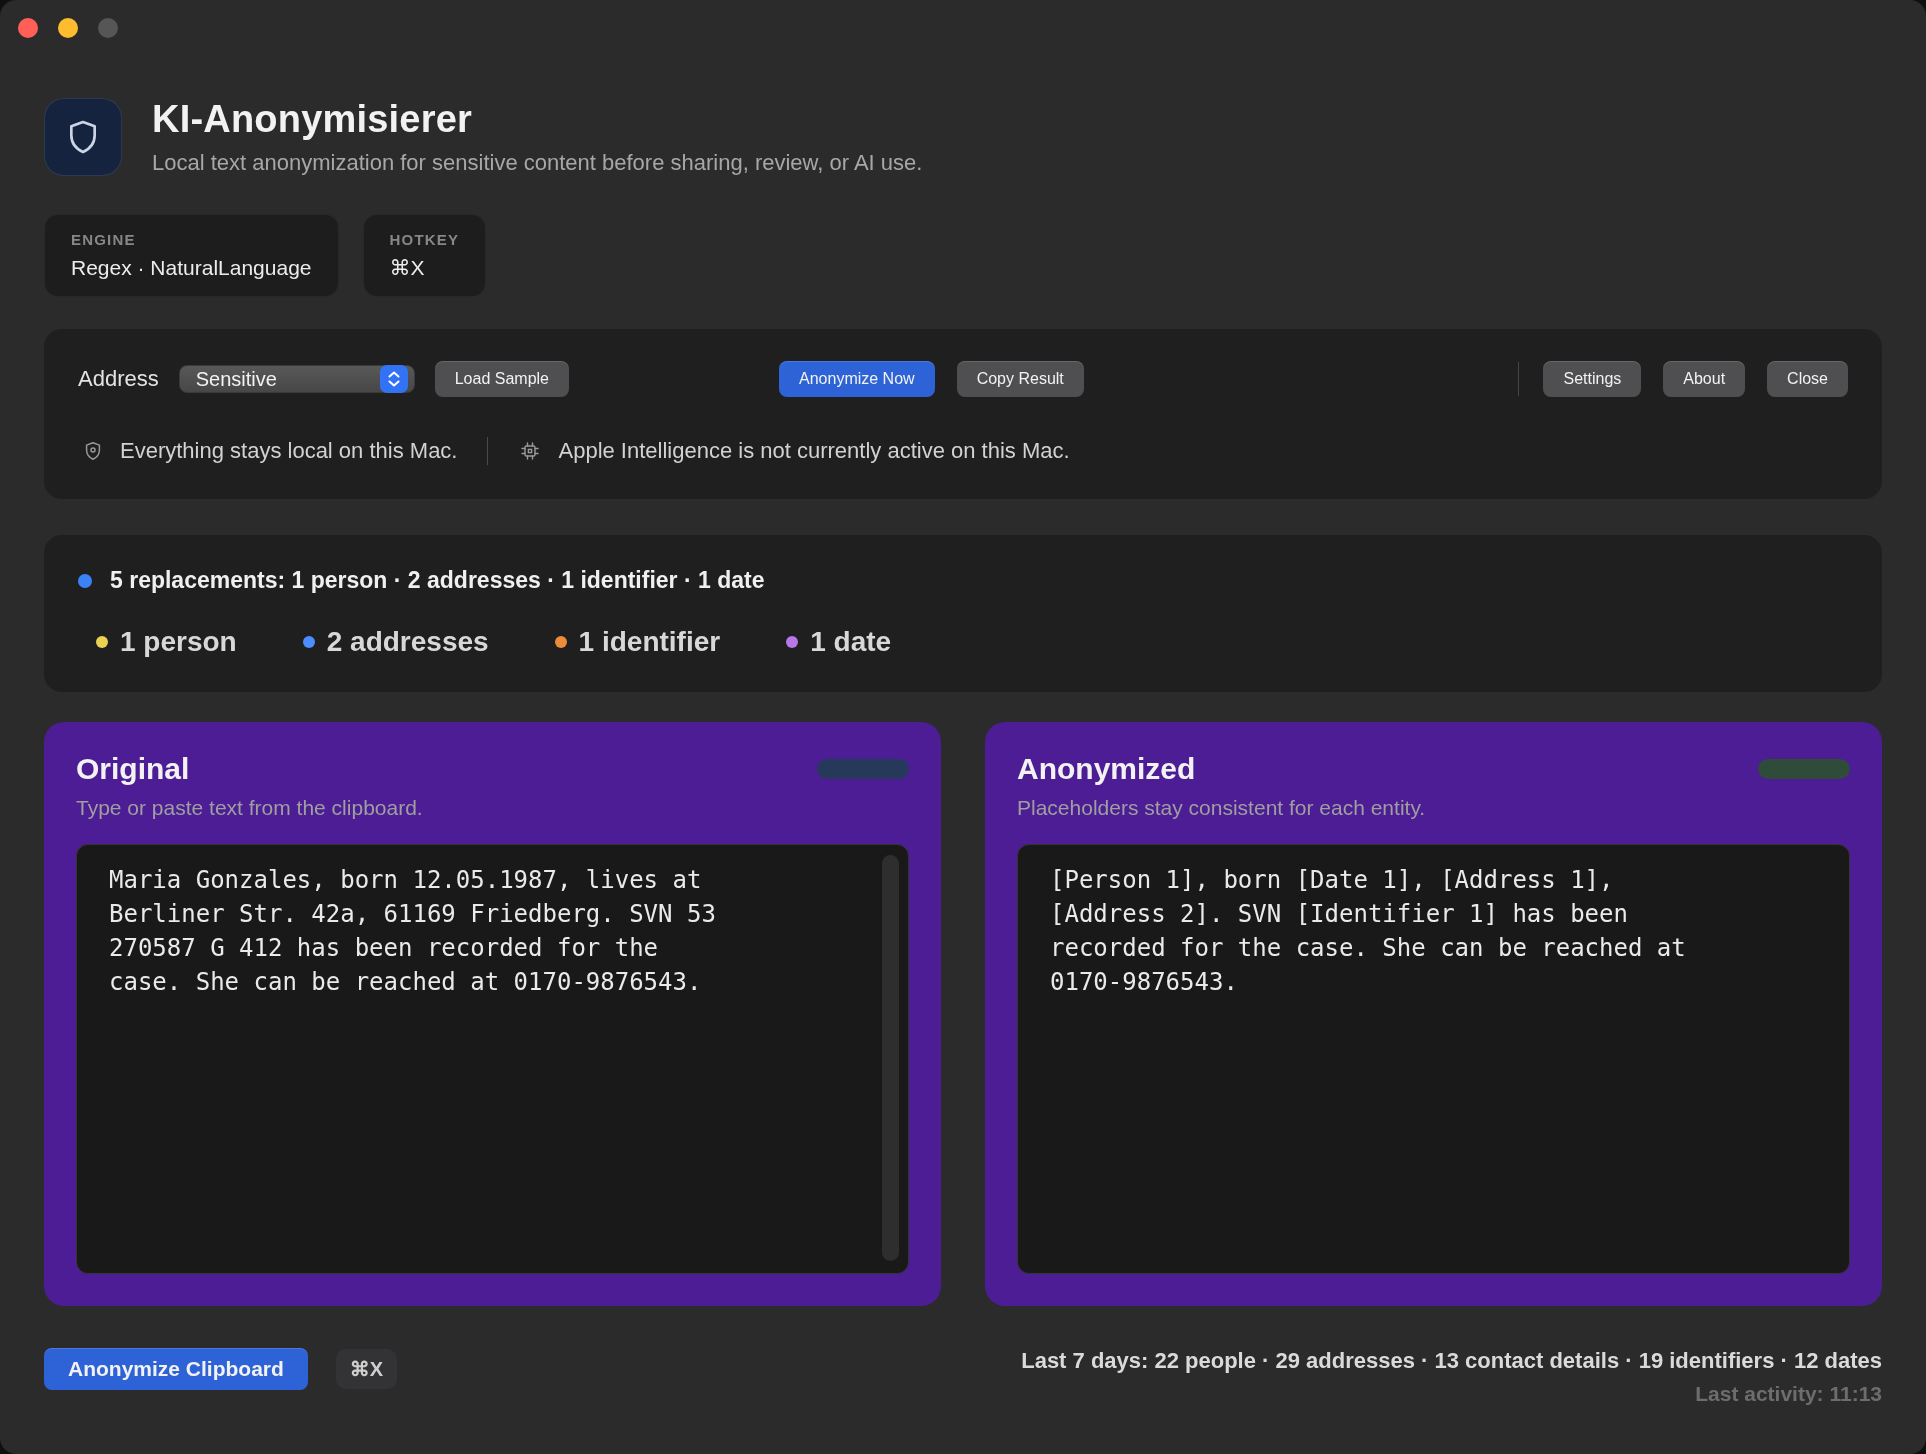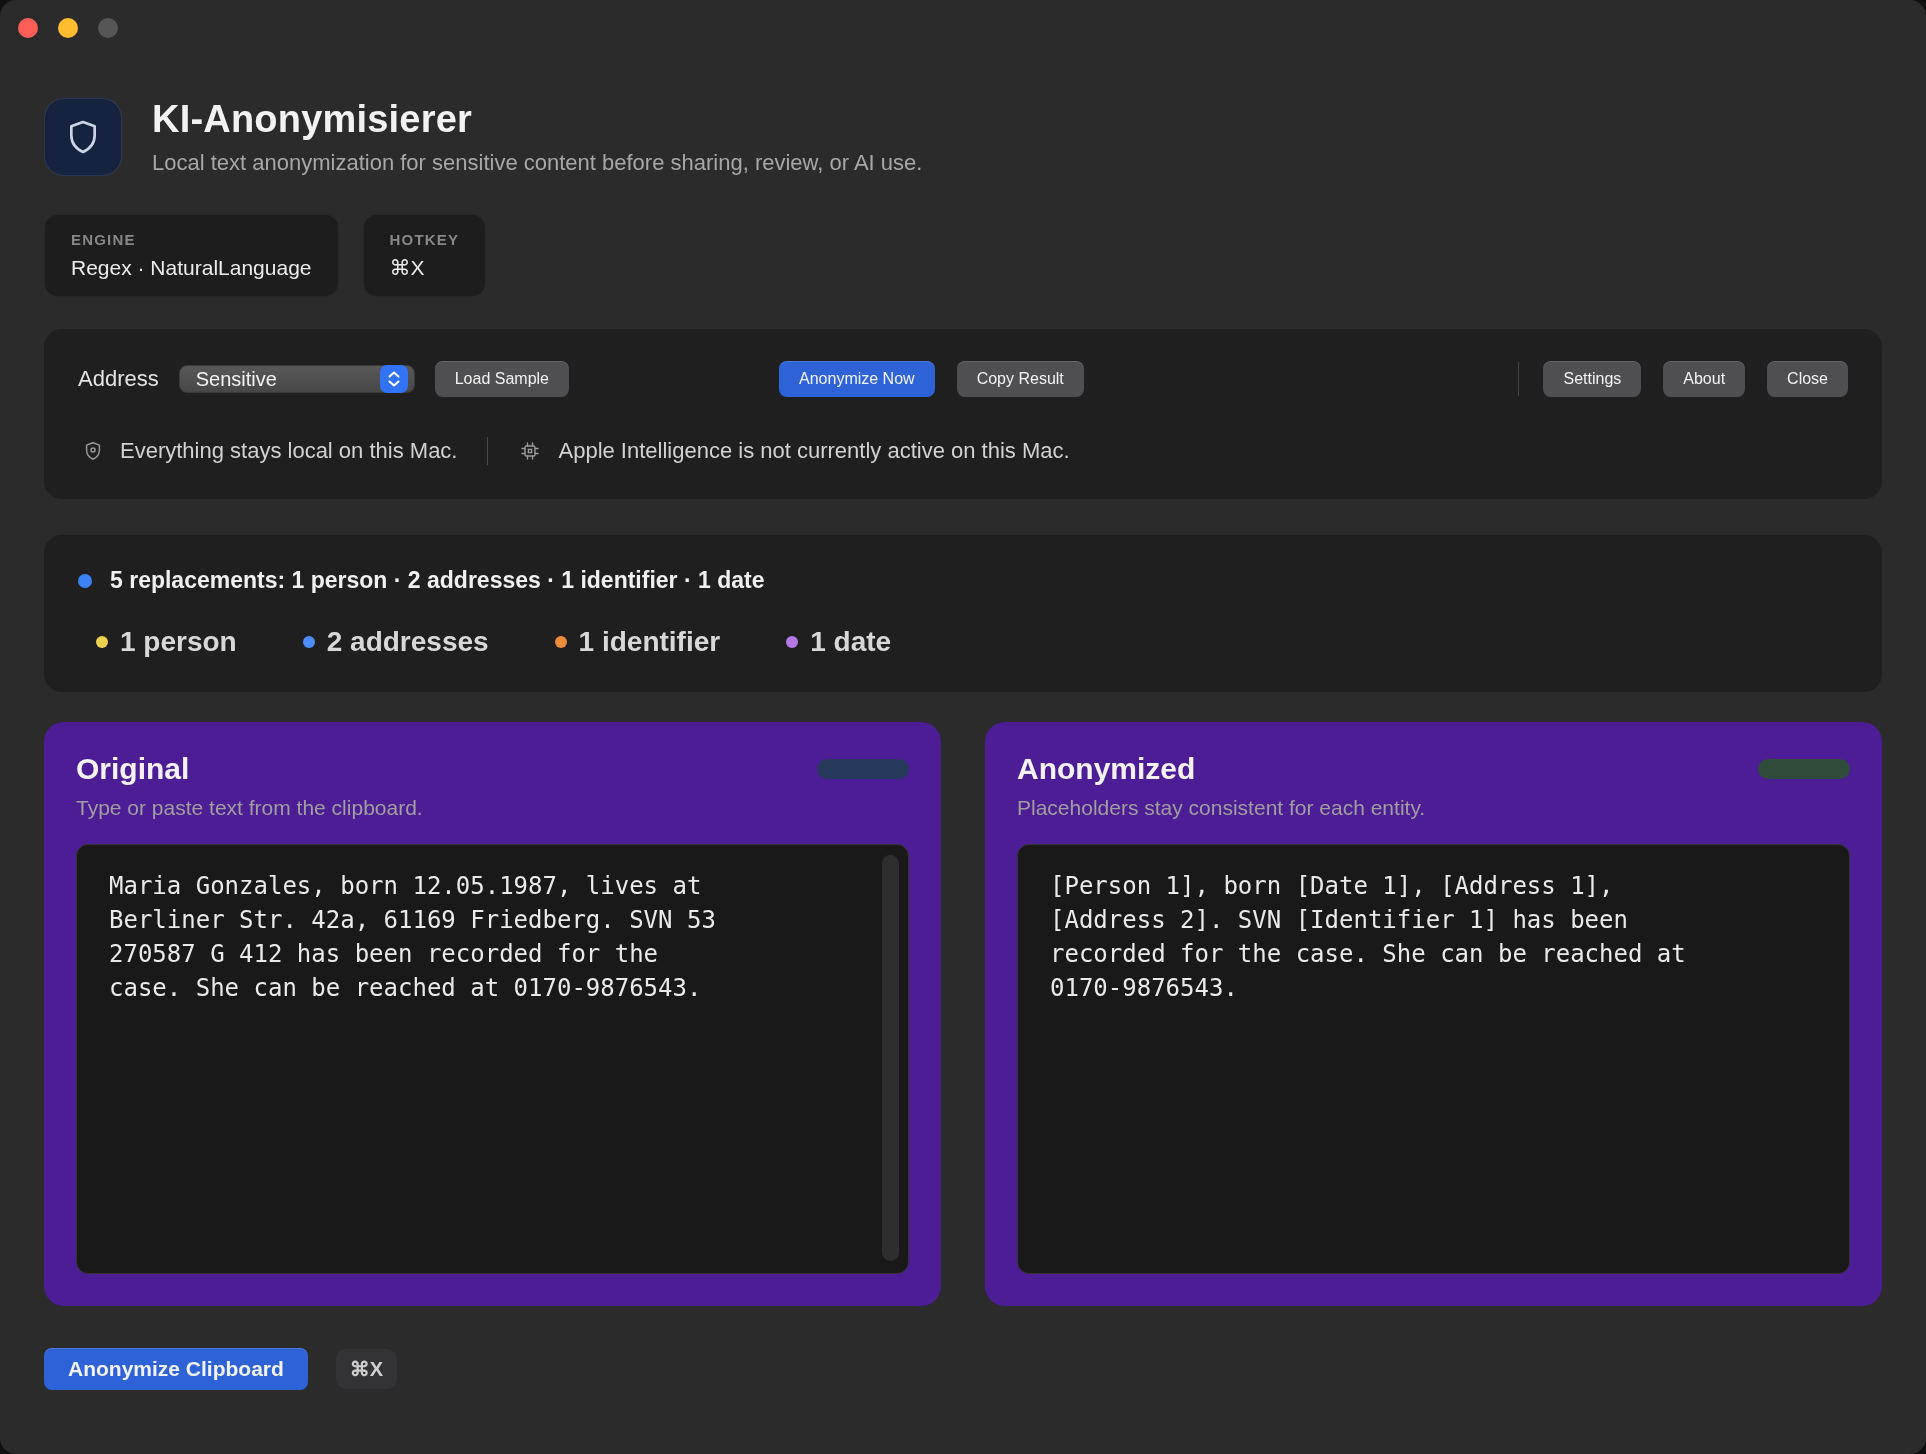--- a/index.html
+++ b/index.html
@@ -61,21 +61,21 @@
   .legend-label { font-size:28px; font-weight:600; color:#d8d8d8; }
 
   
   .panes { display:flex; gap:44px; margin-top:30px; }
   .pane { flex:1; background:#4c1d95; border-radius:20px; padding:30px 32px 32px 32px; }
   .pane-head { display:flex; align-items:center; justify-content:space-between; }
   .pane-head h2 { font-size:30px; font-weight:700; color:#f2f2f2; }
   .badge { width:92px; height:20px; border-radius:10px; }
   .pane-sub { margin-top:10px; font-size:21px; color:#9f9f9f; }
   .textbox { position:relative; margin-top:24px; height:430px; background:#191919; border:1px solid #343434;
-             border-radius:12px; padding:24px 52px 30px 32px; }
+             border-radius:12px; padding:18px 52px 30px 32px; }
   .mono { font-family:"DejaVu Sans Mono", monospace; font-size:24px; line-height:34px; color:#eaeaea; white-space:pre-wrap; }
   .scrollbar { position:absolute; top:10px; bottom:12px; right:9px; width:17px; background:#2e2e2e; border-radius:9px; }
 
   
   .app-footer { display:flex; justify-content:space-between; align-items:flex-start; margin-top:42px; }
   .footer-left { display:flex; align-items:center; gap:28px; }
   .btn.clipboard { font-weight:600; font-size:21px; padding:9px 24px; }
   .hotkey-chip { background:#333336; color:#cfcfcf; font-size:20px; font-weight:600; border-radius:10px; padding:8px 14px; }
   .footer-right { text-align:right; }
   .stats { font-size:22px; font-weight:600; color:#dadada; }
@@ -217,16 +217,20 @@
 0170-9876543.</div>
         </div>
       </div>
     </div>
 
     <div class="app-footer">
       <div class="footer-left">
         <button class="btn primary clipboard" style="background: rgb(46, 99, 216);">Anonymize Clipboard</button>
         <span class="hotkey-chip">⌘X</span>
       </div>
+      <div class="footer-right">
+        <div class="stats">Last 7 days: 22 people · 29 addresses · 13 contact details · 19 identifiers · 12 dates</div>
+        <div class="last-activity">Last activity: 11:13</div>
+      </div>
     </div>
 
   </div>
 </div>
 
 </body></html>

